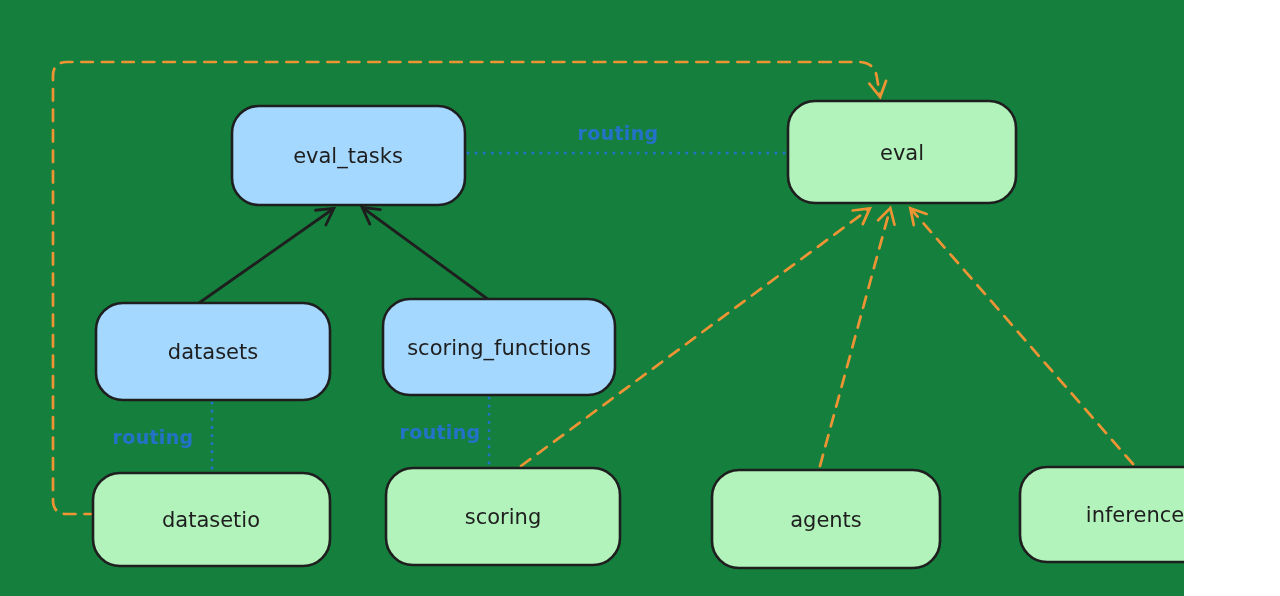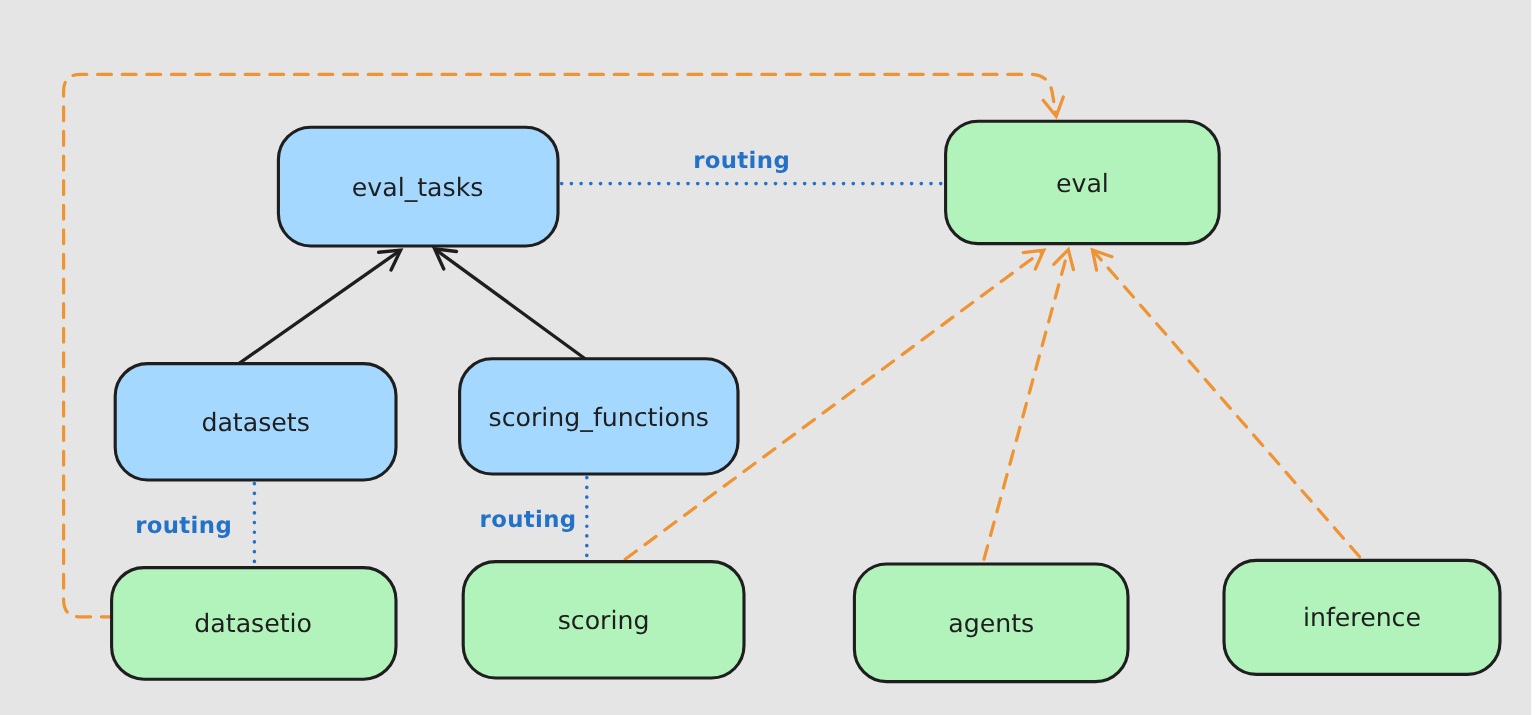--- a/index.html
+++ b/index.html
@@ -1,24 +1,24 @@
 <!DOCTYPE html>
 <html><head>
 <meta charset="utf-8">
 <style>
   html, body {
     margin: 0;
     padding: 0;
     background: #ffffff;
   }
   .canvas {
-    width: 1276px;
+    width: 1184px;
     height: 596px;
     position: relative;
-    background: #e5e5e5;
+    background: #15803d;
     font-family: "DejaVu Sans", sans-serif;
     overflow: hidden;
   }
   svg { display: block; }
   .edge {
     fill: none;
     stroke-linecap: round;
     stroke-linejoin: round;
   }
   .edge.solid  { stroke-width: 2.8; }

